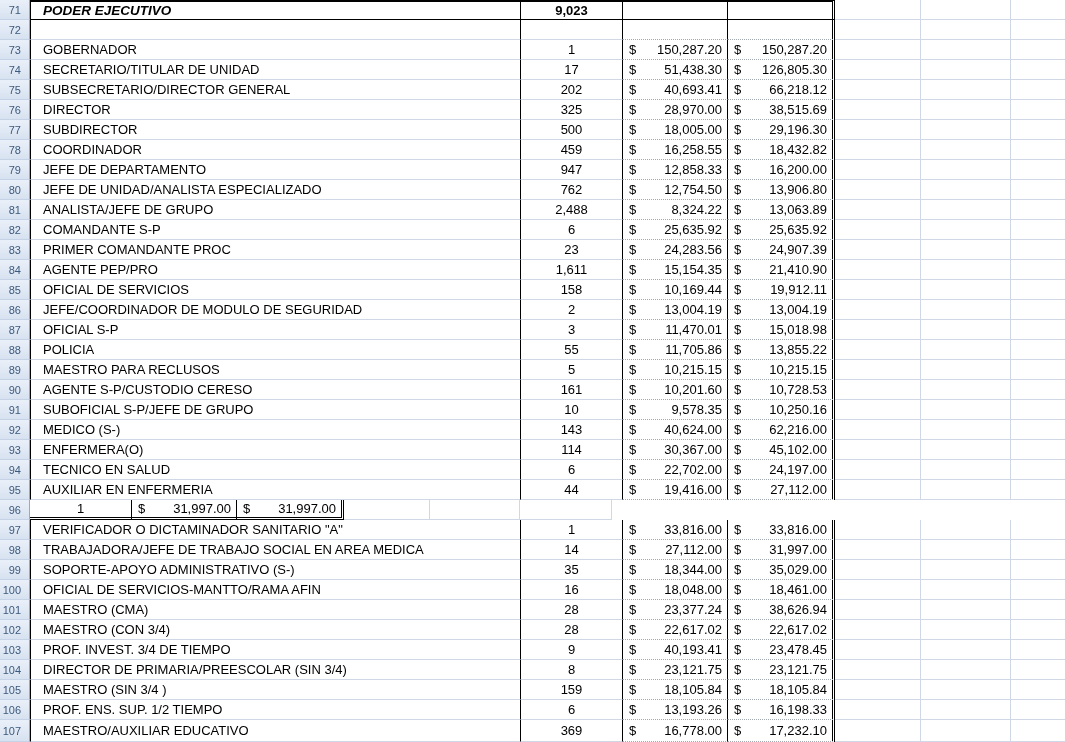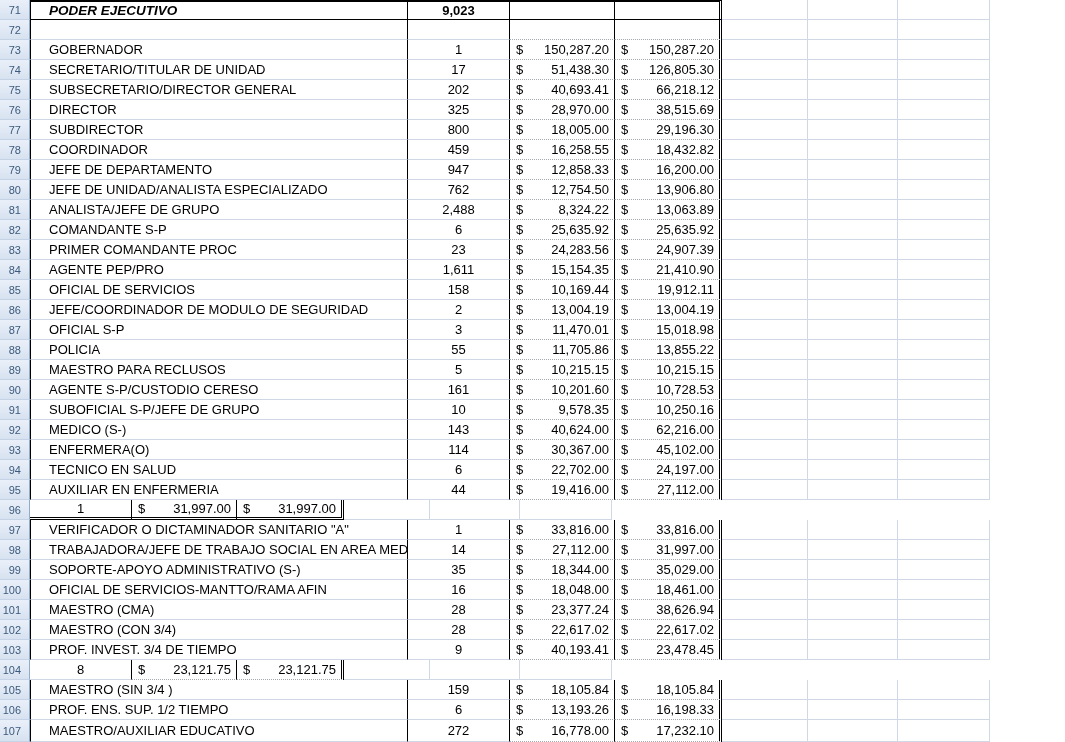--- a/index.html
+++ b/index.html
@@ -16,21 +16,21 @@
   }
   
   .ch {
     width:30px; justify-content:flex-end; padding-right:8px;
     background:linear-gradient(#eaf0f9, #d7e2f0);
     border-right:1px solid #92abc9; border-bottom:1px solid #c6d3e6;
     font-size:11px; color:#3c5a7d;
   }
   
   .ct {
-    width:378px; padding-left:18px; font-size:13px; color:#000;
+    width:491px; padding-left:12px; font-size:13px; color:#000;
     border-left:1px solid #000; border-right:1px solid #000;
     border-bottom:1px solid #d0d7e5;
   }
   
   .cc {
     width:102px; justify-content:center; font-size:13px; color:#000;
     border-right:1px solid #000; border-bottom:1px solid #d0d7e5;
   }
   
   .cm {
@@ -193,21 +193,21 @@
     <div class="cell ce e3"></div>
   </div>
     <div class="row">
     <div class="cell ch">
       <span class="rn">77</span>
     </div>
     <div class="cell ct">
       <span class="tt">SUBDIRECTOR</span>
     </div>
     <div class="cell cc">
-      <span class="cv">800</span>
+      <span class="cv">500</span>
     </div>
     <div class="cell cm m1">
       <span class="cur">$</span>
       <span class="amt">18,005.00</span>
     </div>
     <div class="cell cm m2">
       <span class="cur">$</span>
       <span class="amt">29,196.30</span>
     </div>
     <div class="cell ce e1"></div>
@@ -780,20 +780,23 @@
       <span class="amt">23,478.45</span>
     </div>
     <div class="cell ce e1"></div>
     <div class="cell ce e2"></div>
     <div class="cell ce e3"></div>
   </div>
     <div class="row">
     <div class="cell ch">
       <span class="rn">104</span>
     </div>
+    <div class="cell ct">
+      <span class="tt">DIRECTOR DE PRIMARIA/PREESCOLAR (SIN 3/4)</span>
+    </div>
     <div class="cell cc">
       <span class="cv">8</span>
     </div>
     <div class="cell cm m1">
       <span class="cur">$</span>
       <span class="amt">23,121.75</span>
     </div>
     <div class="cell cm m2">
       <span class="cur">$</span>
       <span class="amt">23,121.75</span>
@@ -847,21 +850,21 @@
     <div class="cell ce e3"></div>
   </div>
     <div class="row">
     <div class="cell ch">
       <span class="rn">107</span>
     </div>
     <div class="cell ct">
       <span class="tt">MAESTRO/AUXILIAR EDUCATIVO</span>
     </div>
     <div class="cell cc">
-      <span class="cv">272</span>
+      <span class="cv">369</span>
     </div>
     <div class="cell cm m1">
       <span class="cur">$</span>
       <span class="amt">16,778.00</span>
     </div>
     <div class="cell cm m2">
       <span class="cur">$</span>
       <span class="amt">17,232.10</span>
     </div>
     <div class="cell ce e1"></div>

